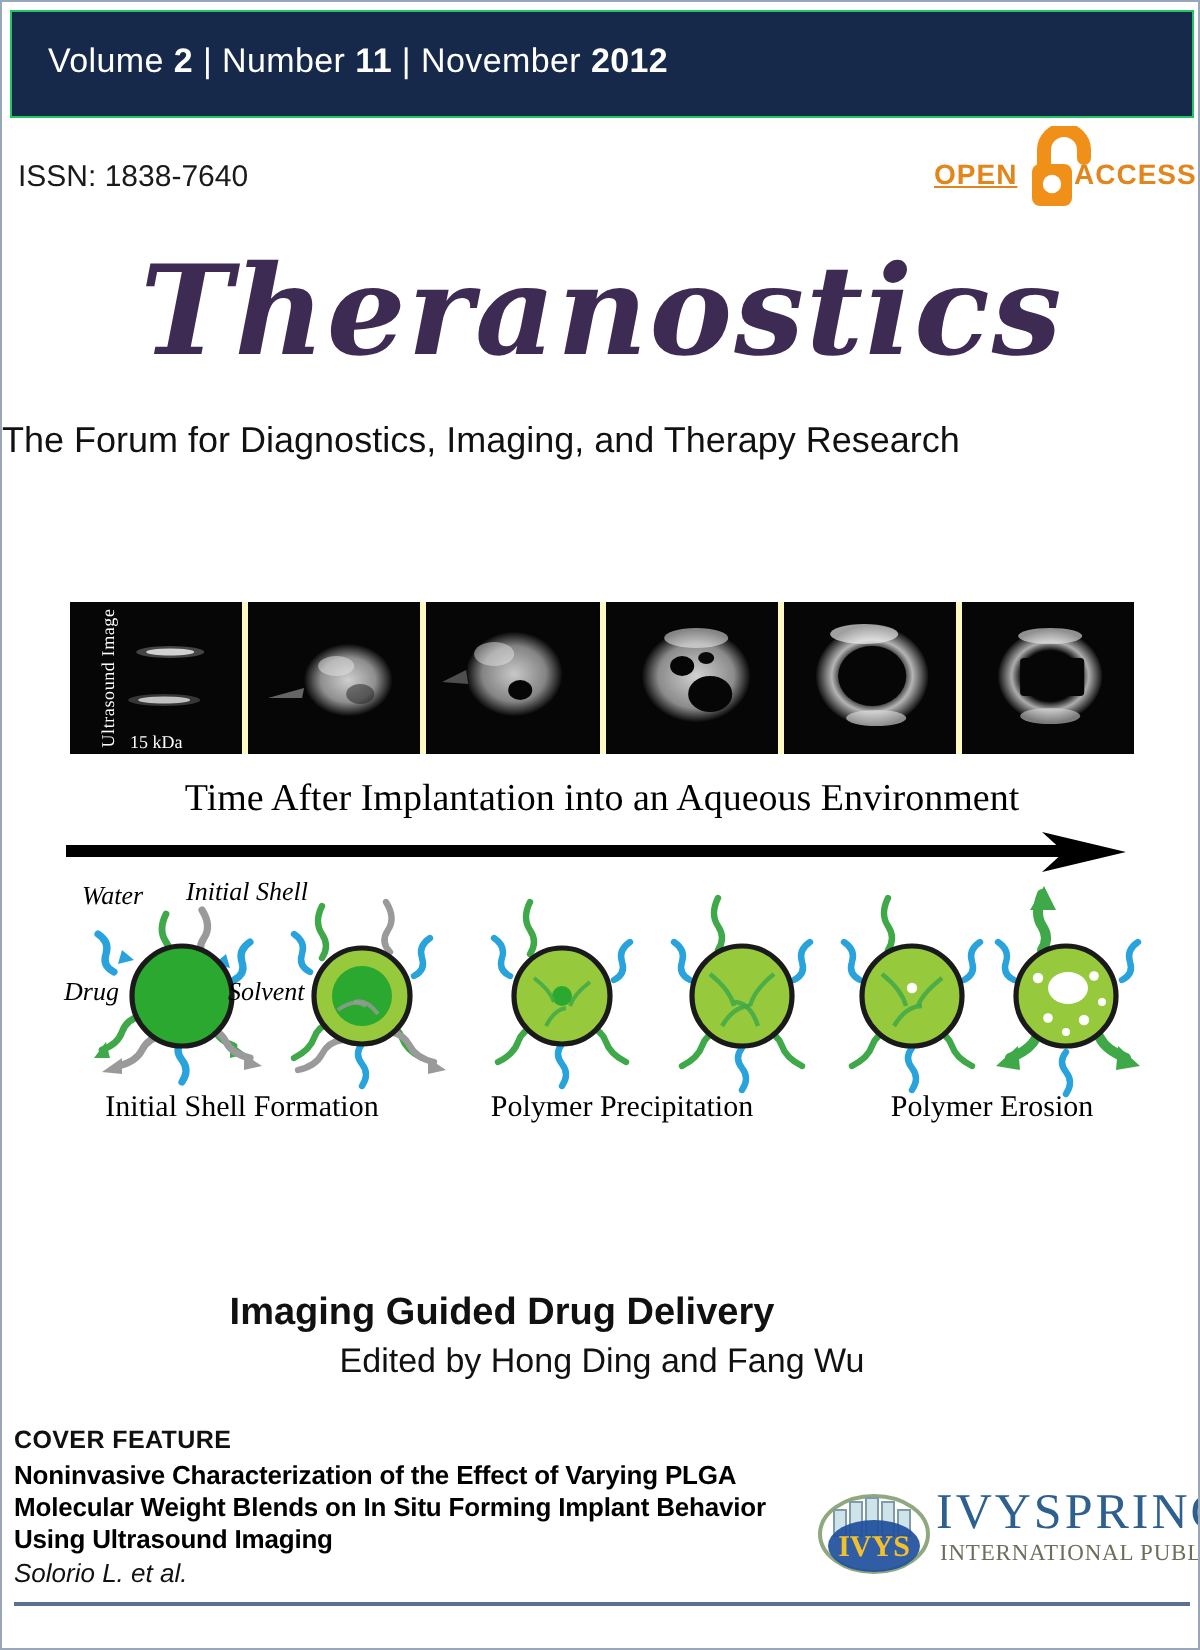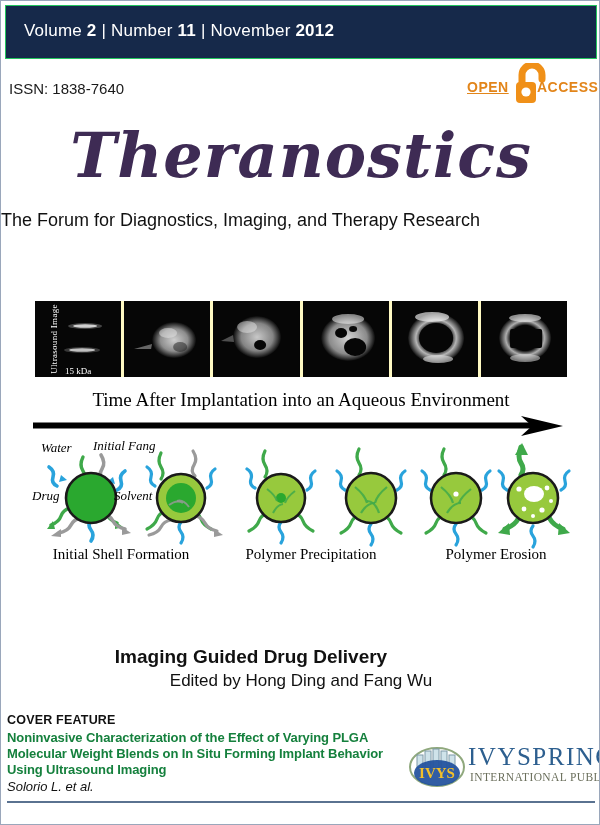--- a/index.html
+++ b/index.html
@@ -96,21 +96,21 @@
     position:absolute;left:0;top:670px;width:600px;text-align:center;
     font-size:17px;color:#111;white-space:nowrap;
   }
 
   
   .cf-kicker{
     position:absolute;left:6px;top:712px;
     font-size:12.5px;font-weight:bold;color:#111;letter-spacing:.2px;
   }
   .cf-line{
-    position:absolute;left:6px;font-size:13px;font-weight:bold;color:#15803d;
+    position:absolute;left:6px;font-size:13px;font-weight:bold;color:#000000;
     white-space:nowrap;letter-spacing:-.1px;
   }
   .cf-l1{top:729px;}
   .cf-l2{top:745px;}
   .cf-l3{top:761px;}
   .cf-authors{
     position:absolute;left:6px;top:778px;
     font-size:13px;font-style:italic;color:#111;white-space:nowrap;
   }
 
@@ -386,21 +386,21 @@
       <circle cx="546" cy="51" r="2.4" fill="#ffffff"></circle>
       <circle cx="523" cy="72" r="2.4" fill="#ffffff"></circle>
       <circle cx="541" cy="73" r="2.6" fill="#ffffff"></circle>
       <circle cx="532" cy="79" r="2" fill="#ffffff"></circle>
       <circle cx="550" cy="64" r="2" fill="#ffffff"></circle>
     </g>
   </svg>
 </div>
 
 <div class="sch-label" style="left:40px;top:439px;">Water</div>
-<div class="sch-label" style="left:92px;top:437px;">Initial Fang</div>
+<div class="sch-label" style="left:92px;top:437px;">Initial Shell</div>
 <div class="sch-label" style="left:31px;top:487px;">Drug</div>
 <div class="sch-label" style="left:113px;top:487px;">Solvent</div>
 
 <div class="stage-label" style="left:25px;width:190px;">Initial Shell Formation</div>
 <div class="stage-label" style="left:215px;width:190px;">Polymer Precipitation</div>
 <div class="stage-label" style="left:400px;width:190px;">Polymer Erosion</div>
 
 <div class="theme-title">Imaging Guided Drug Delivery</div>
 <div class="theme-editors">Edited by Hong Ding and Fang Wu</div>
 

